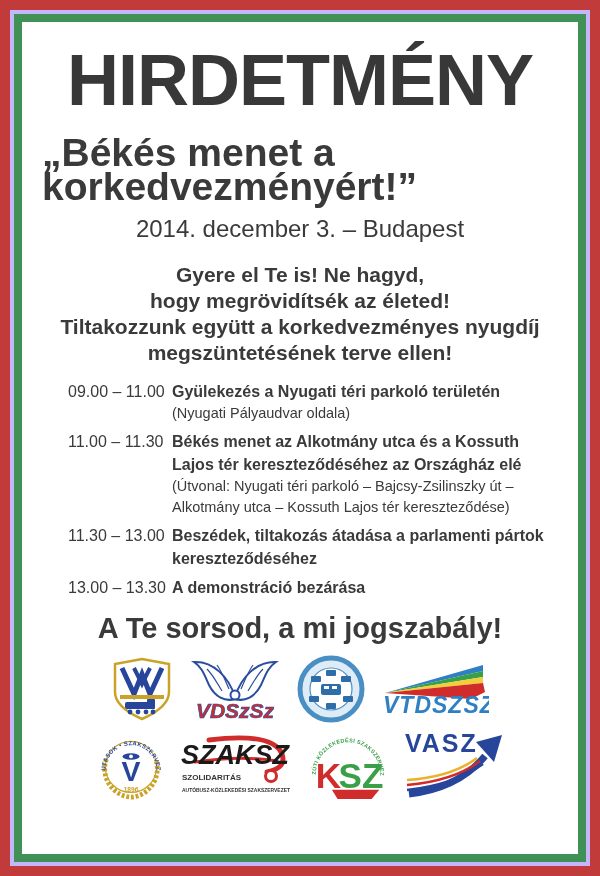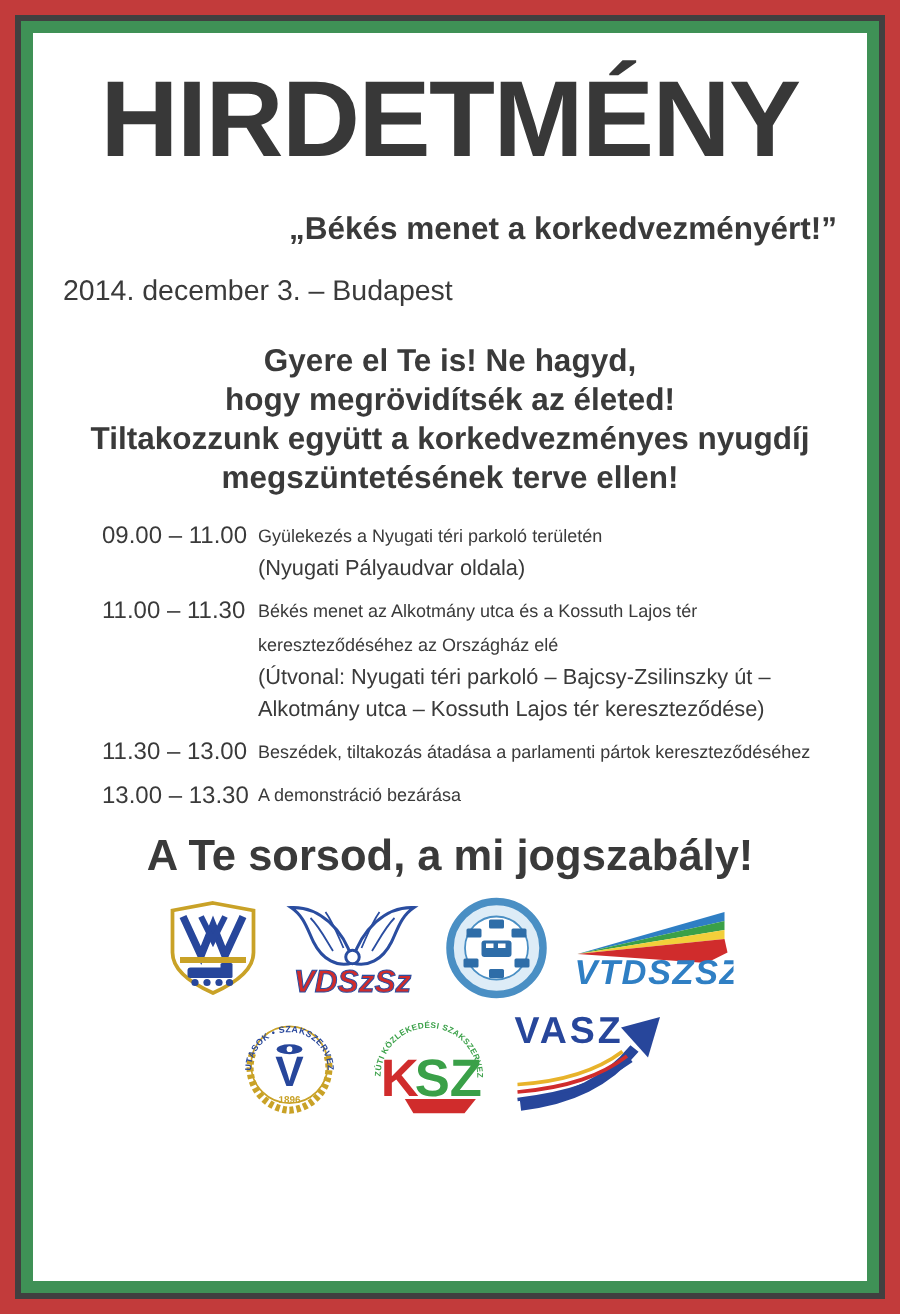--- a/index.html
+++ b/index.html
@@ -1,31 +1,31 @@
 <!DOCTYPE html>
 <html><head>
 <meta charset="utf-8">
 <style>
   html,body{margin:0;padding:0;background:#fff;}
   body{width:600px;height:876px;font-family:"Liberation Sans",sans-serif;color:#3a3a3a;}
   .poster{width:600px;height:876px;background:#c23b3b;padding:10px;box-sizing:border-box;}
-  .frame-white{width:100%;height:100%;background:#404040;padding:4px;box-sizing:border-box;}
+  .frame-white{width:100%;height:100%;background:#c4b5fd;padding:4px;box-sizing:border-box;}
   .frame-green{width:100%;height:100%;background:#fff;border:8px solid #3f9156;box-sizing:border-box;overflow:hidden;}
   .content{width:100%;height:100%;box-sizing:border-box;padding:10px 20px 0 20px;overflow:hidden;}
   .pre{white-space:pre-line;}
   .title{margin:12px 0 0 0;text-align:center;font-size:72px;line-height:72px;font-weight:bold;letter-spacing:-1px;color:#383838;}
-  .subtitle{margin:20px 0 0 0;text-align:right;font-size:21px;line-height:34px;font-weight:bold;}
-  .date-line{margin:14px 0 0 0;text-align:left;font-size:19px;line-height:22px;}
+  .subtitle{margin:20px 0 0 0;text-align:left;font-size:39px;line-height:34px;font-weight:bold;}
+  .date-line{margin:14px 0 0 0;text-align:center;font-size:24px;line-height:22px;}
   .para{margin:22px 0 0 0;text-align:center;font-size:21px;line-height:26px;font-weight:bold;}
   .para.second{margin-top:22px;}
   .schedule{margin:14px 0 0 0;padding-left:26px;}
   .sched-row{display:flex;align-items:flex-start;margin-bottom:6px;}
   .sched-time{flex:0 0 104px;font-size:16px;line-height:23px;}
   .sched-desc{width:420px;}
-  .sched-text{font-size:12px;line-height:23px;}
+  .sched-text{font-size:16px;line-height:23px;font-weight:bold;}
   .sched-note{font-size:14.5px;line-height:21px;white-space:pre-line;}
   .slogan{margin:10px 0 0 0;text-align:center;font-size:29px;line-height:38px;font-weight:bold;}
   .logo-row{display:flex;justify-content:center;align-items:center;}
   .logo-row-1{margin-top:8px;gap:16px;height:68px;}
   .logo-row-2{margin-top:6px;gap:12px;height:72px;}
   .logo{display:flex;align-items:center;justify-content:center;}
   .logo svg{display:block;}
   svg text{font-family:"Liberation Sans",sans-serif;}
 </style>
 </head>
@@ -146,20 +146,30 @@
               <text font-size="6.2" fill="#27469b" letter-spacing="0.4" font-weight="bold">
                 <textPath href="#arcVas" startOffset="50%" text-anchor="middle">VASUTASOK • SZAKSZERVEZETE</textPath>
               </text>
               <ellipse cx="38" cy="29" rx="9" ry="3.5" fill="#27469b"></ellipse>
               <circle cx="38" cy="29" r="2" fill="#ffffff"></circle>
               <text x="38" y="55" text-anchor="middle" font-size="30" font-weight="bold" fill="#27469b">V</text>
               <text x="38" y="67" text-anchor="middle" font-size="7" font-weight="bold" fill="#c9a227">1896</text>
             </svg>
           </div>
 
+          <div class="logo">
+            <svg width="112" height="66" viewBox="0 0 112 66">
+              <path d="M 28 8 Q 92 0 101 22 Q 106 36 86 40" fill="none" stroke="#d02c2c" stroke-width="5" stroke-linecap="round"></path>
+              <path d="M 14 30 Q 60 23 96 29" fill="none" stroke="#d02c2c" stroke-width="3" stroke-linecap="round"></path>
+              <circle cx="90" cy="44" r="5.5" fill="#ffffff" stroke="#d02c2c" stroke-width="3"></circle>
+              <text x="0" y="32" font-size="27" font-weight="bold" font-style="italic" fill="#1a1a1a">SZAKSZ</text>
+              <text x="1" y="48" font-size="8" font-weight="bold" fill="#333333">SZOLIDARITÁS</text>
+              <text x="1" y="60" font-size="6.2" font-weight="bold" fill="#333333" textLength="108" lengthAdjust="spacingAndGlyphs">AUTÓBUSZ-KÖZLEKEDÉSI SZAKSZERVEZET</text>
+            </svg>
+          </div>
 
           <div class="logo">
             <svg width="86" height="72" viewBox="0 0 86 76">
               <defs>
                 <path id="arcKsz" d="M 9 48 A 34 34 0 1 1 77 48"></path>
               </defs>
               <text font-size="5.8" font-weight="bold" fill="#3aa048" letter-spacing="0.3">
                 <textPath href="#arcKsz" startOffset="50%" text-anchor="middle">KÖZÚTI KÖZLEKEDÉSI SZAKSZERVEZET</textPath>
               </text>
               <text x="9" y="62" font-size="37" font-weight="bold" fill="#d02c2c">K</text>

